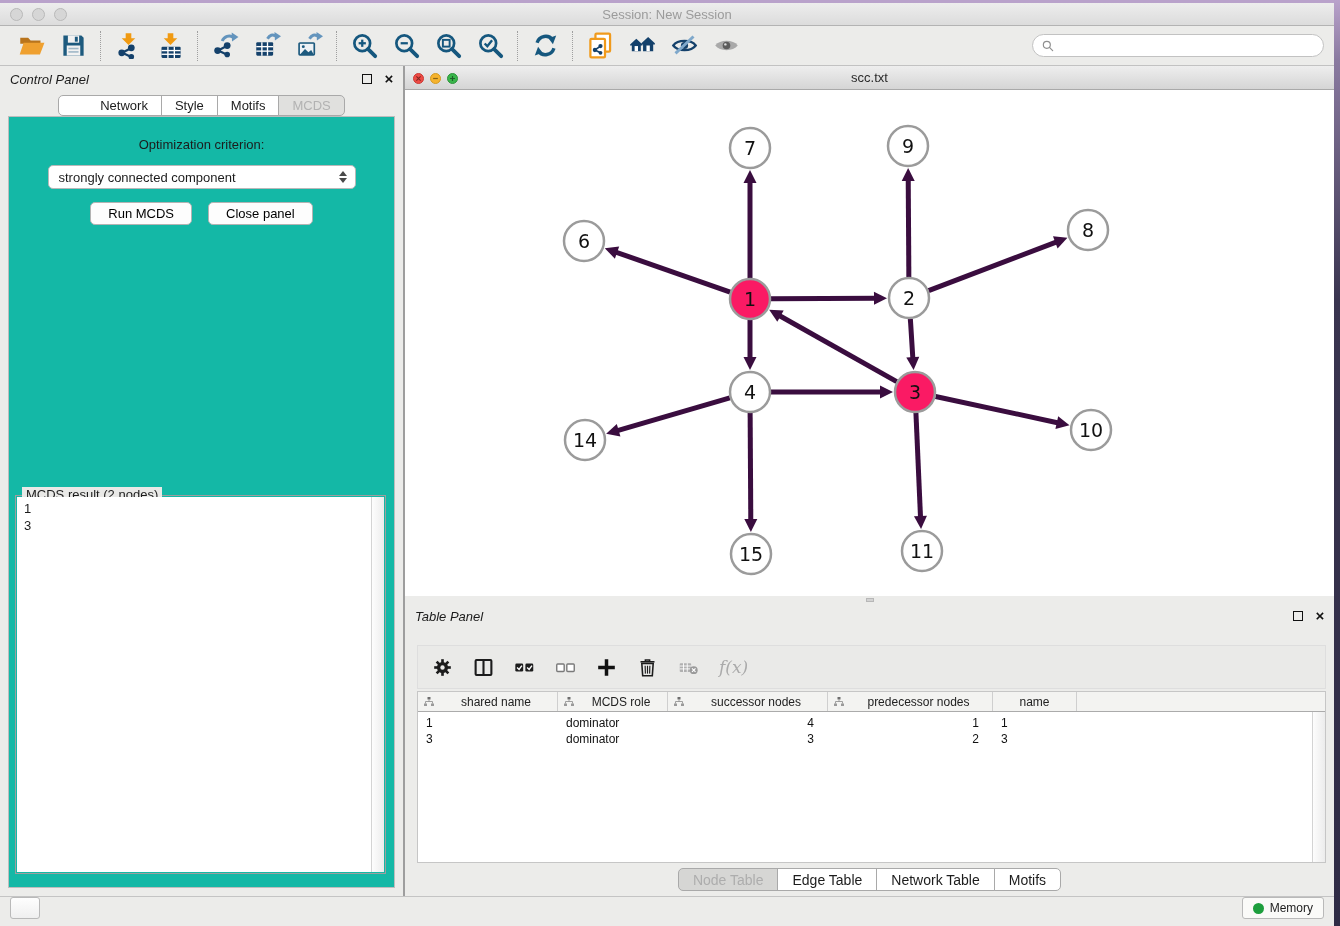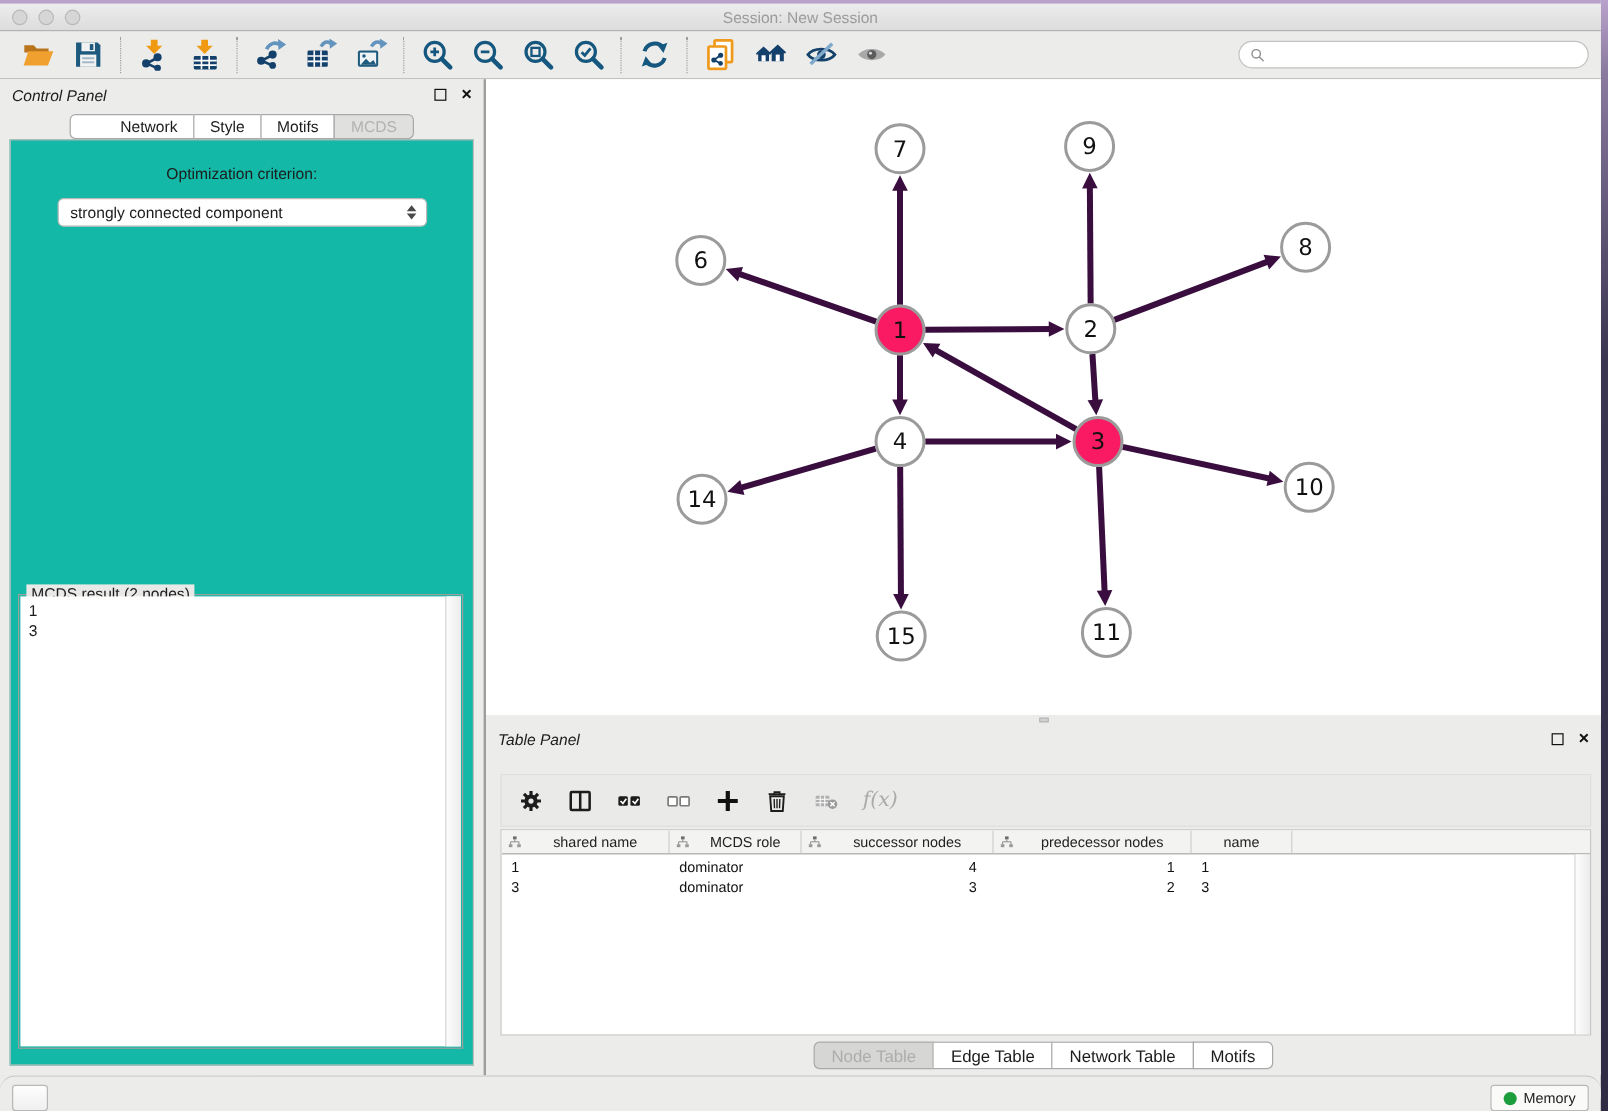--- a/index.html
+++ b/index.html
@@ -105,21 +105,21 @@
   .t-body { padding-top:3px; }
   .t-cell { font-size:12px; line-height:16px; color:#111; }
   .t-cell.left { text-align:left; padding-left:8px; }
   .t-cell.right { text-align:right; padding-right:14px; }
   .tp-tabs-row { height:33px; display:flex; align-items:center; justify-content:center; }
   .tp-tabs-row .seg-tab { font-size:14px; padding:0 14px; height:23px; line-height:22px; }
   .tp-tabs-row .seg-tab.active { background:#d6d6d4; color:#adadad; }
 
   
   .statusbar { height:30px; background:#ececea; border-top:1px solid #c4c4c4;
-               display:flex; align-items:flex-end; padding:0 10px;border-radius:13px; }
+               display:flex; align-items:flex-start; padding:0 10px; }
   .sb-btn { height:22px; background:linear-gradient(#fefefe,#efefef); border:1px solid #b9b9b9;
             border-radius:3px; display:flex; align-items:center; justify-content:center; cursor:default; }
   .list-btn { width:30px; }
   .list-btn .icon { width:16px; height:16px; }
   .memory-btn { margin-left:auto; padding:0 10px; gap:6px; font-size:12px; background:#fafaf8; }
   .memory-dot { width:11px; height:11px; border-radius:50%; background:#1d9e3d; display:inline-block; }
 </style>
 </head>
 <body>
 
@@ -356,36 +356,60 @@
       </div>
       <div class="cp-content">
         <div class="opt-label">Optimization criterion:</div>
         <div class="select-box">
           <span class="sel-value">strongly connected component</span>
           <span class="stepper">
               <i class="up"></i>
               <i class="dn"></i>
             </span>
         </div>
+        <div class="cp-buttons">
+          <button class="mac-btn">Run MCDS</button>
+          <button class="mac-btn">Close panel</button>
+        </div>
         <div class="result-box">
           <span class="result-legend">MCDS result (2 nodes)</span>
           <div class="result-inner">
             <div class="result-text">
                 <div class="result-line">1</div>
                 <div class="result-line">3</div>
               </div>
             <div class="v-scroll-track"></div>
           </div>
         </div>
       </div>
     </div>
 
     <div class="right-col">
 
       <div class="network-window">
+        <div class="nw-titlebar">
+          <div class="traffic">
+            <span class="light red">
+              <svg viewBox="0 0 8 8">
+                  <path d="M1.6 1.6 6.4 6.4M6.4 1.6 1.6 6.4" stroke="#7d2622" stroke-width="1.2"></path>
+                </svg>
+            </span>
+            <span class="light yellow">
+              <svg viewBox="0 0 8 8">
+                  <path d="M1.3 4h5.4" stroke="#8a6414" stroke-width="1.4"></path>
+                </svg>
+            </span>
+            <span class="light green">
+              <svg viewBox="0 0 8 8">
+                  <path d="M4 1.2v5.6M1.2 4h5.6" stroke="#1e5f28" stroke-width="1.3"></path>
+                </svg>
+            </span>
+          </div>
+          <span class="nw-title">scc.txt</span>
+        </div>
         <div class="nw-canvas">
           <svg width="927" height="506" viewBox="0 0 927 506">
               <g>
                 <line x1="345" y1="188" x2="345" y2="90" stroke="#3a0d3f" stroke-width="5"></line>
                 <polygon points="345,80 351.5,93 338.5,93" fill="#3a0d3f"></polygon>
               </g>
               <g>
                 <line x1="325.1752536154717" y1="202.07328138371903" x2="209.2091373478526" y2="161.55499979623767" stroke="#3a0d3f" stroke-width="5"></line>
                 <polygon points="199.76878192664867,158.2565623599134 214.18522830782456,156.4083000033524 209.897259640603,168.6807620509175" fill="#3a0d3f"></polygon>
               </g>

